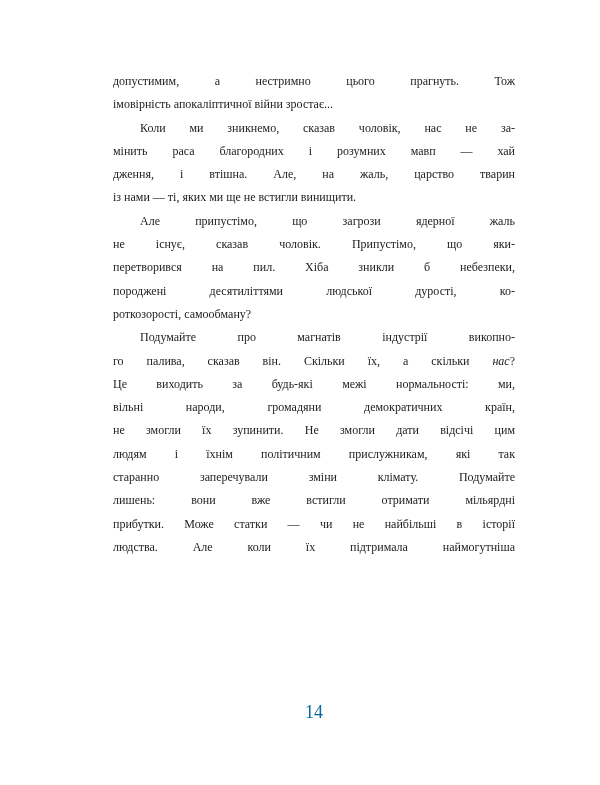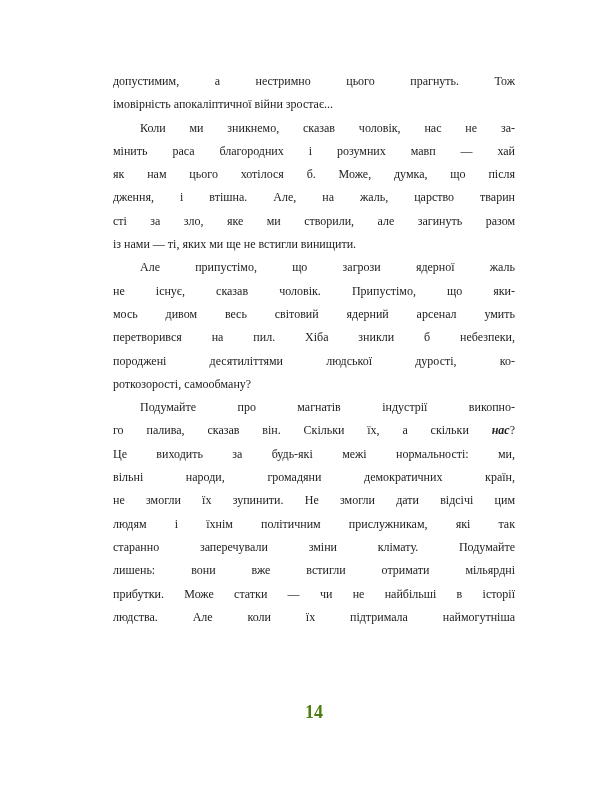--- a/index.html
+++ b/index.html
@@ -36,21 +36,20 @@
   }
   .line.justify {
     text-align-last: justify;
   }
   .line.indent {
     text-indent: 27px;
     font-family: Liberation Serif, serif;
   }
   .italic {
     font-style: italic;
-    font-weight: bold;
   }
   .page-number {
     position: absolute;
     left: 113px;
     top: 701px;
     width: 402px;
     text-align: center;
     font-size: 18px;
     line-height: 23px;
   }
@@ -60,40 +59,37 @@
 
 <div class="page" style="background: rgb(255, 255, 255);">
   <main class="text-block" id="text-block" style="color: rgb(34, 34, 34);">
       <div class="paragraph">
         <div class="line justify">допустимим, а нестримно цього прагнуть. Тож</div>
         <div class="line">імовірність апокаліптичної війни зростає...</div>
       </div>
       <div class="paragraph">
         <div class="line indent justify">Коли ми зникнемо, сказав чоловік, нас не за-</div>
         <div class="line justify">мінить раса благородних і розумних мавп — хай</div>
-        <div class="line justify">як нам цього хотілося б. Може, думка, що після</div>
         <div class="line justify">дження, і втішна. Але, на жаль, царство тварин</div>
-        <div class="line justify">сті за зло, яке ми створили, але загинуть разом</div>
         <div class="line">із нами — ті, яких ми ще не встигли винищити.</div>
       </div>
       <div class="paragraph">
         <div class="line indent justify">Але припустімо, що загрози ядерної жаль</div>
         <div class="line justify">не існує, сказав чоловік. Припустімо, що яки-</div>
-        <div class="line justify">мось дивом весь світовий ядерний арсенал умить</div>
         <div class="line justify">перетворився на пил. Хіба зникли б небезпеки,</div>
         <div class="line justify">породжені десятиліттями людської дурості, ко-</div>
         <div class="line">роткозорості, самообману?</div>
       </div>
       <div class="paragraph">
         <div class="line indent justify">Подумайте про магнатів індустрії викопно-</div>
         <div class="line justify"><span>го палива, сказав він. Скільки їх, а скільки </span><span class="italic">нас</span><span>?</span></div>
         <div class="line justify">Це виходить за будь-які межі нормальності: ми,</div>
         <div class="line justify">вільні народи, громадяни демократичних країн,</div>
         <div class="line justify">не змогли їх зупинити. Не змогли дати відсічі цим</div>
         <div class="line justify">людям і їхнім політичним прислужникам, які так</div>
         <div class="line justify">старанно заперечували зміни клімату. Подумайте</div>
         <div class="line justify">лишень: вони вже встигли отримати мільярдні</div>
         <div class="line justify">прибутки. Може статки — чи не найбільші в історії</div>
         <div class="line justify">людства. Але коли їх підтримала наймогутніша</div>
       </div>
     </main>
-  <div class="page-number" style="color: #4d7c0f; font-weight: bold;">14</div>
+  <div class="page-number" style="color: #0369a1;">14</div>
 </div>
 
 </body></html>

